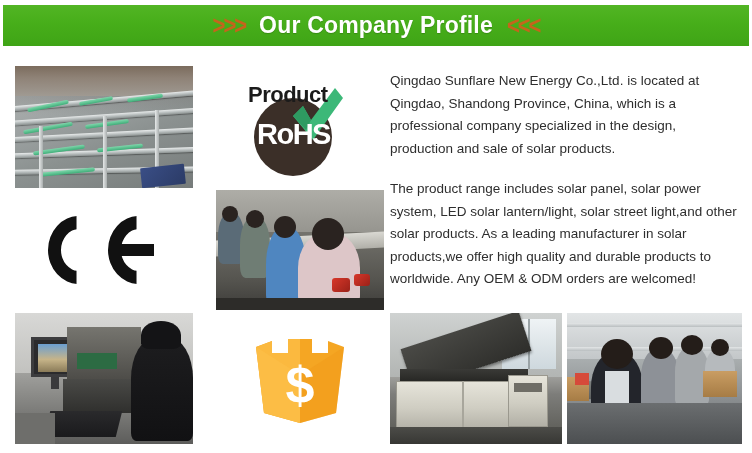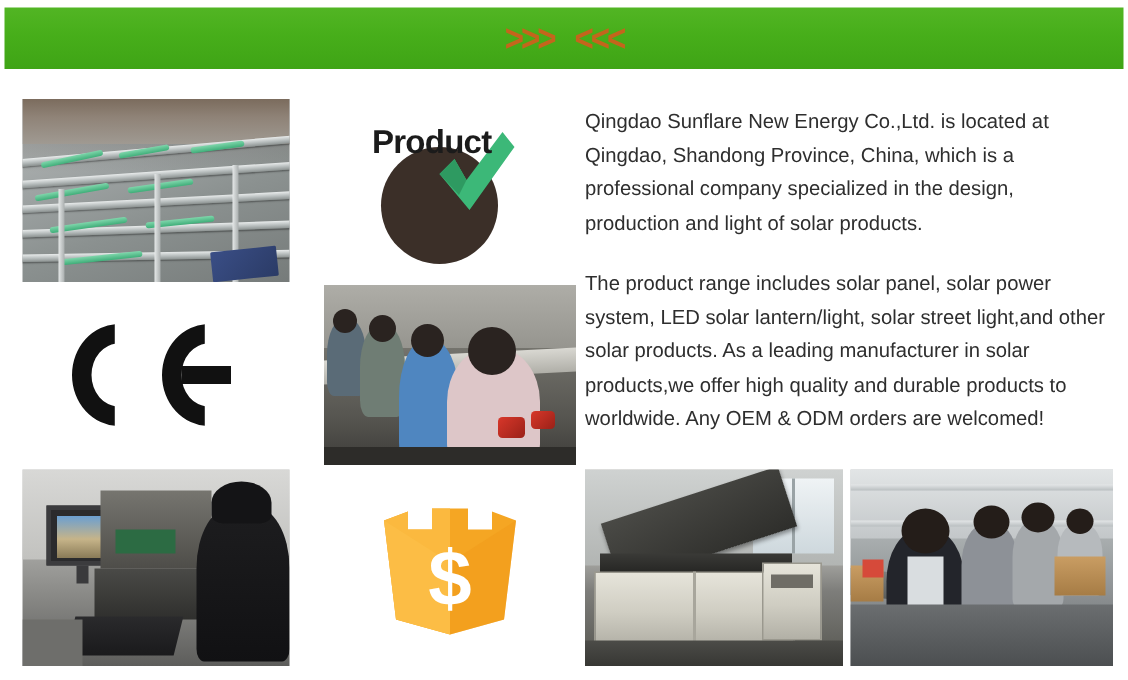--- a/index.html
+++ b/index.html
@@ -314,20 +314,21 @@
   .pk-bench {
     position: absolute;
     background: linear-gradient(180deg, #7d807f 0%, #5b5e5d 100%);
   }
 </style>
 </head>
 <body>
 
 <div class="banner">
   <span class="arrows">&gt;&gt;&gt;</span>
+  <span class="banner-title">Our Company Profile</span>
   <span class="arrows">&lt;&lt;&lt;</span>
 </div>
 
 <div class="cell photo-racks">
   <div class="rack-top"></div>
   <div class="rack-bar" style="left:-6px; top:32px; width:196px; transform:rotate(-5deg);"></div>
   <div class="rack-bar" style="left:-6px; top:48px; width:196px; transform:rotate(-4deg);"></div>
   <div class="rack-bar" style="left:-6px; top:66px; width:200px; transform:rotate(-3deg);"></div>
   <div class="rack-bar" style="left:-6px; top:84px; width:200px; transform:rotate(-2deg);"></div>
   <div class="rack-bar" style="left:-6px; top:102px; width:200px; transform:rotate(-1deg);"></div>
@@ -346,24 +347,25 @@
 </div>
 
 <div class="cell rohs-box">
   <div class="rohs-inner">
     <div class="rohs-circle"></div>
     <div class="rohs-product">Product</div>
     <svg class="rohs-check" viewBox="0 0 56 62">
       <polygon points="4,30 14,20 22,34 46,2 54,12 24,54" fill="#3cb878"></polygon>
       <polygon points="4,30 14,20 22,34 17,44" fill="#2e9a61"></polygon>
     </svg>
+    <div class="rohs-text">RoHS</div>
   </div>
 </div>
 
-<p class="text-col para" id="para1">Qingdao Sunflare New Energy Co.,Ltd. is located at Qingdao, Shandong Province, China, which is a professional company specialized in the design, production and light of solar products.</p>
+<p class="text-col para" id="para1">Qingdao Sunflare New Energy Co.,Ltd. is located at Qingdao, Shandong Province, China, which is a professional company specialized in the design, production and sale of solar products.</p>
 <p class="text-col para" id="para2">The product range includes solar panel, solar power system, LED solar lantern/light, solar street light,and other solar products. As a leading manufacturer in solar products,we offer high quality and durable products to worldwide. Any OEM &amp; ODM orders are welcomed!</p>
 
 <div class="cell ce-box">
   <div class="ce-glyph">
     <div class="ce-c"></div>
   </div>
   <div class="ce-glyph">
     <div class="ce-e-outer"></div>
     <div class="ce-e-bar"></div>
   </div>

